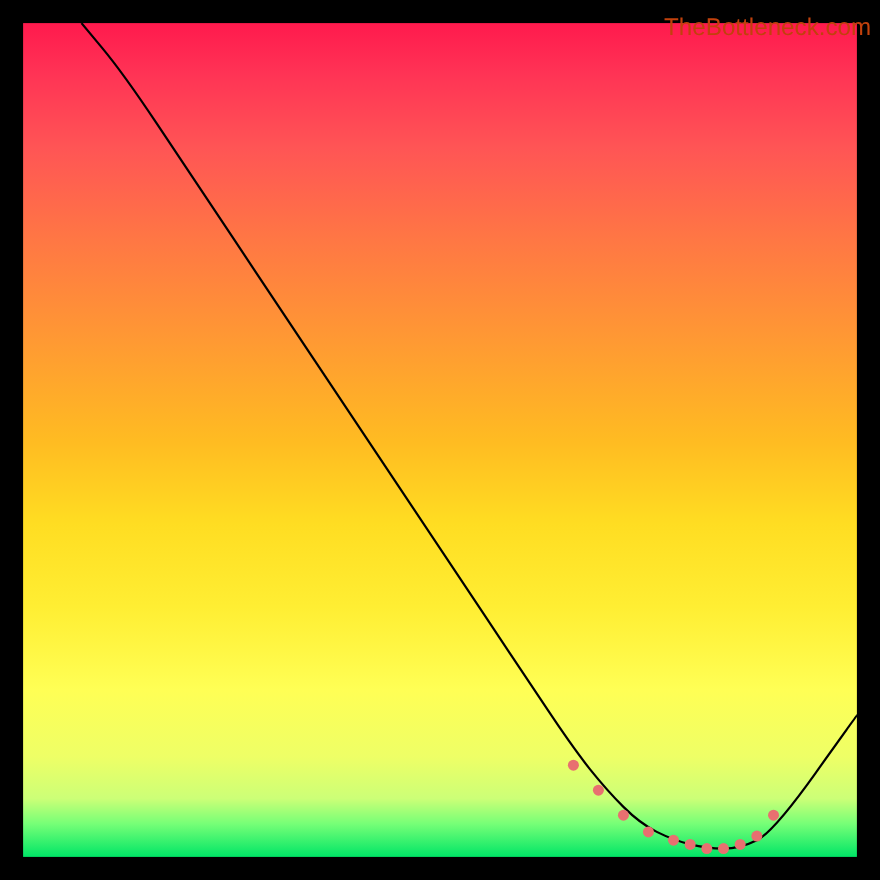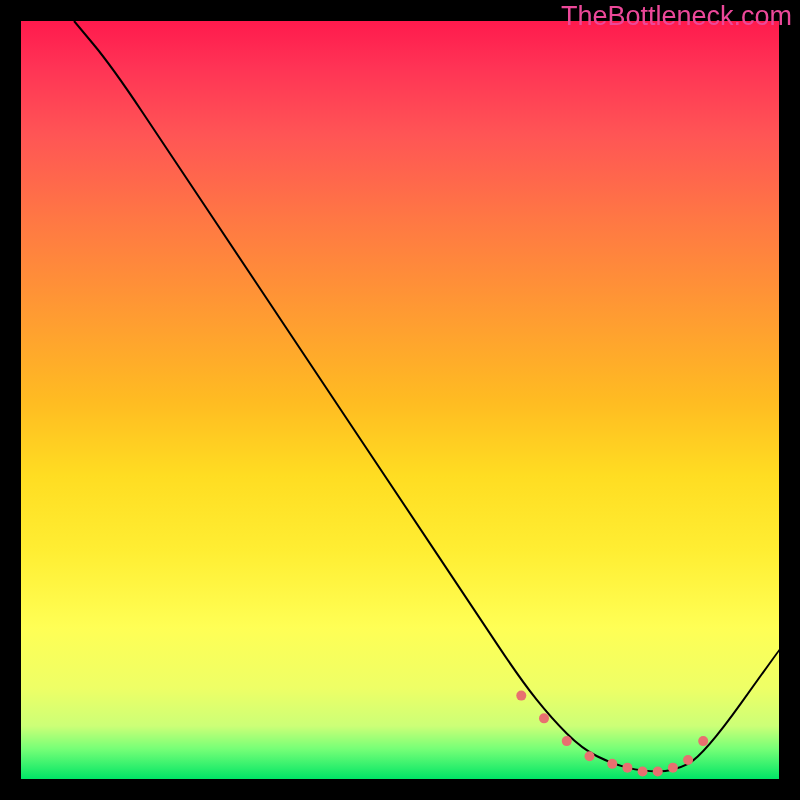--- a/index.html
+++ b/index.html
@@ -6,24 +6,24 @@
   body {
     width: 800px;
     height: 800px;
     background: #000;
     position: relative;
     overflow: hidden;
     font-family: Arial, sans-serif;
   }
   .watermark {
     position: absolute;
-    top: 1px;
+    top: 12px;
     right: 8px;
-    color: #ec4899;
-    font-size: 27px;
+    color: #c2410c;
+    font-size: 22px;
     font-weight: 500;
     z-index: 10;
   }
   .plot-area {
     position: absolute;
     top: 21px;
     left: 21px;
     width: 758px;
     height: 758px;
     background: linear-gradient(to bottom,

